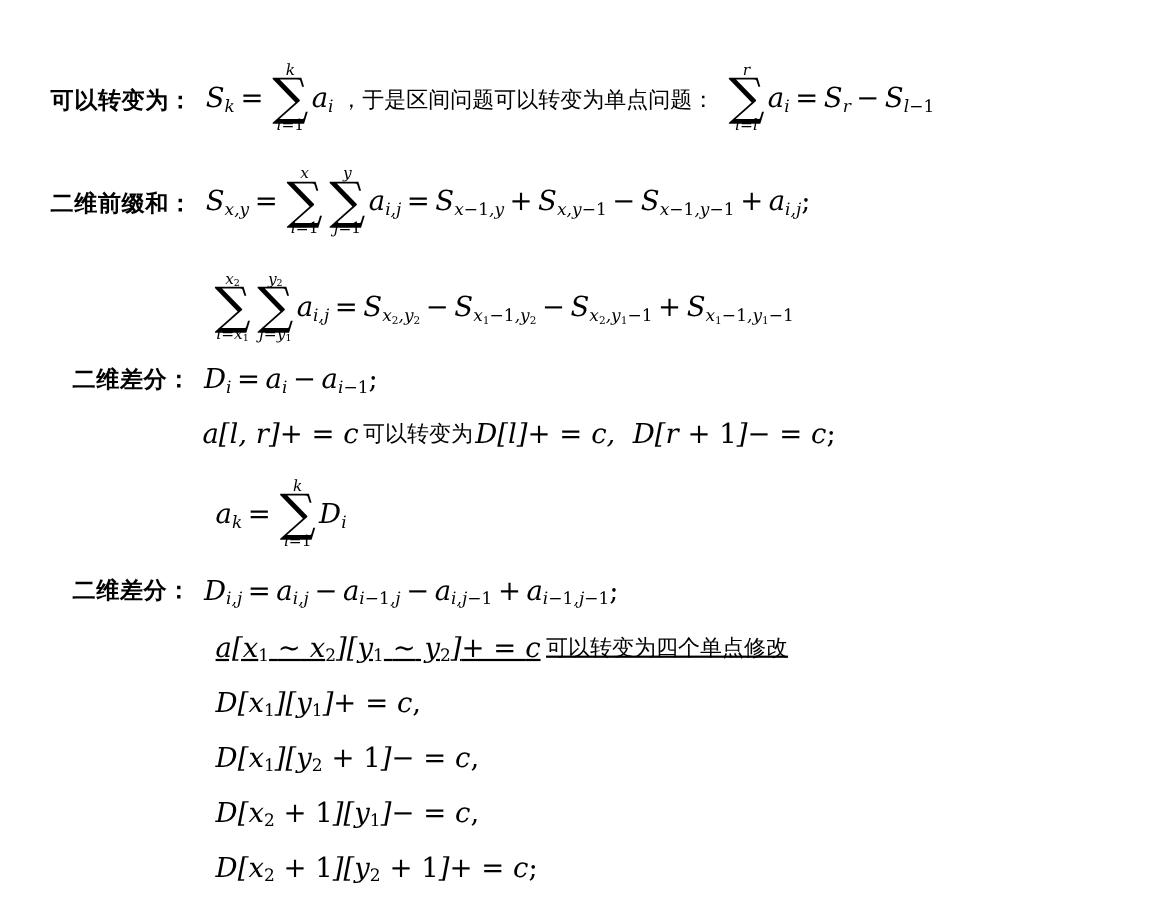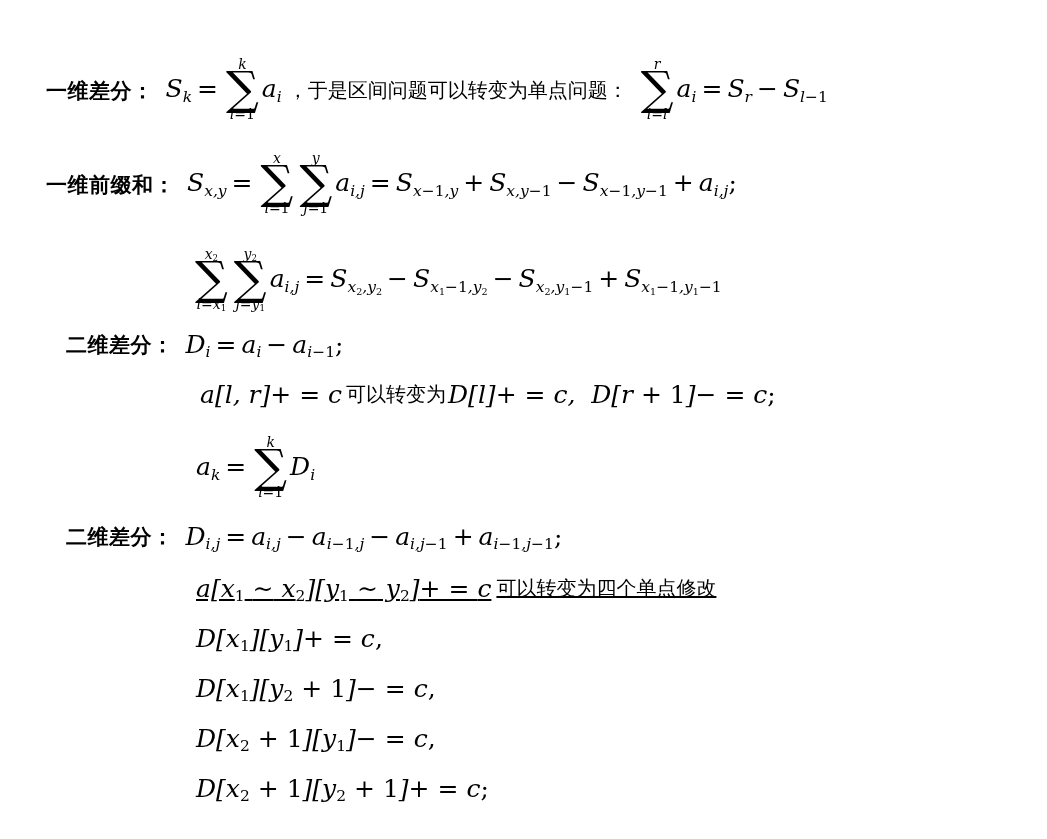--- a/index.html
+++ b/index.html
@@ -81,21 +81,21 @@
 
   
   .row { position: absolute; }
 </style>
 </head>
 <body>
 
 <div class="page">
 
   <div class="row mathline" style="left:46px; top:58px;">
-    <span class="lbl">一维差分：</span>
+    <span class="lbl">可以转变为：</span>
 
     <span class="it" style="margin-left:12px;">
       S<sub>k</sub><span class="op">=</span><span class="sum">
           <span class="lim top">k</span>
           <span class="glyph">∑</span>
           <span class="lim bot"><span>i</span><span class="rm">=1</span></span>
         </span>a<sub>i</sub>
     </span>
 
     <span class="cjk" style="margin-left:6px;">，于是区间问题可以转变为单点问题：</span>
@@ -103,21 +103,21 @@
     <span class="it" style="margin-left:10px;">
       <span class="sum">
           <span class="lim top">r</span>
           <span class="glyph">∑</span>
           <span class="lim bot"><span>i</span><span class="rm">=</span><span>l</span></span>
         </span>a<sub>i</sub><span class="op">=</span>S<sub>r</sub><span class="op">−</span>S<sub>l<span class="rm">−1</span></sub>
     </span>
   </div>
 
   <div class="row mathline" style="left:46px; top:152px;">
-    <span class="lbl">一维前缀和：</span>
+    <span class="lbl">二维前缀和：</span>
 
     <span class="it" style="margin-left:12px;">
       S<sub>x,y</sub><span class="op">=</span><span class="sum">
           <span class="lim top">x</span>
           <span class="glyph">∑</span>
           <span class="lim bot"><span>i</span><span class="rm">=1</span></span>
         </span><span class="sum">
           <span class="lim top">y</span>
           <span class="glyph">∑</span>
           <span class="lim bot"><span>j</span><span class="rm">=1</span></span>
@@ -139,21 +139,21 @@
     </span>
   </div>
 
   <div class="row mathline" style="left:66px; top:330px;">
     <span class="lbl">二维差分：</span>
     <span class="it" style="margin-left:12px;text-align:right;">
       D<sub>i</sub><span class="op">=</span>a<sub>i</sub><span class="op">−</span>a<sub>i<span class="rm">−1</span></sub><span class="rm">;</span>
     </span>
   </div>
 
-  <div class="row mathline" style="left:200px; top:380px;">
+  <div class="row mathline" style="left:184px; top:380px;">
     <span class="it">
       a[l, r]<span class="rm">+ = </span>c
     </span>
     <span class="cjk" style="margin-left:4px;">可以转变为</span>
     <span class="it" style="margin-left:2px;">
       D[l]<span class="rm">+ = </span>c,&nbsp; D[r <span class="rm">+ 1</span>]<span class="rm">− = </span>c<span class="rm">;</span>
     </span>
   </div>
 
   <div class="row mathline" style="left:196px; top:436px;">

